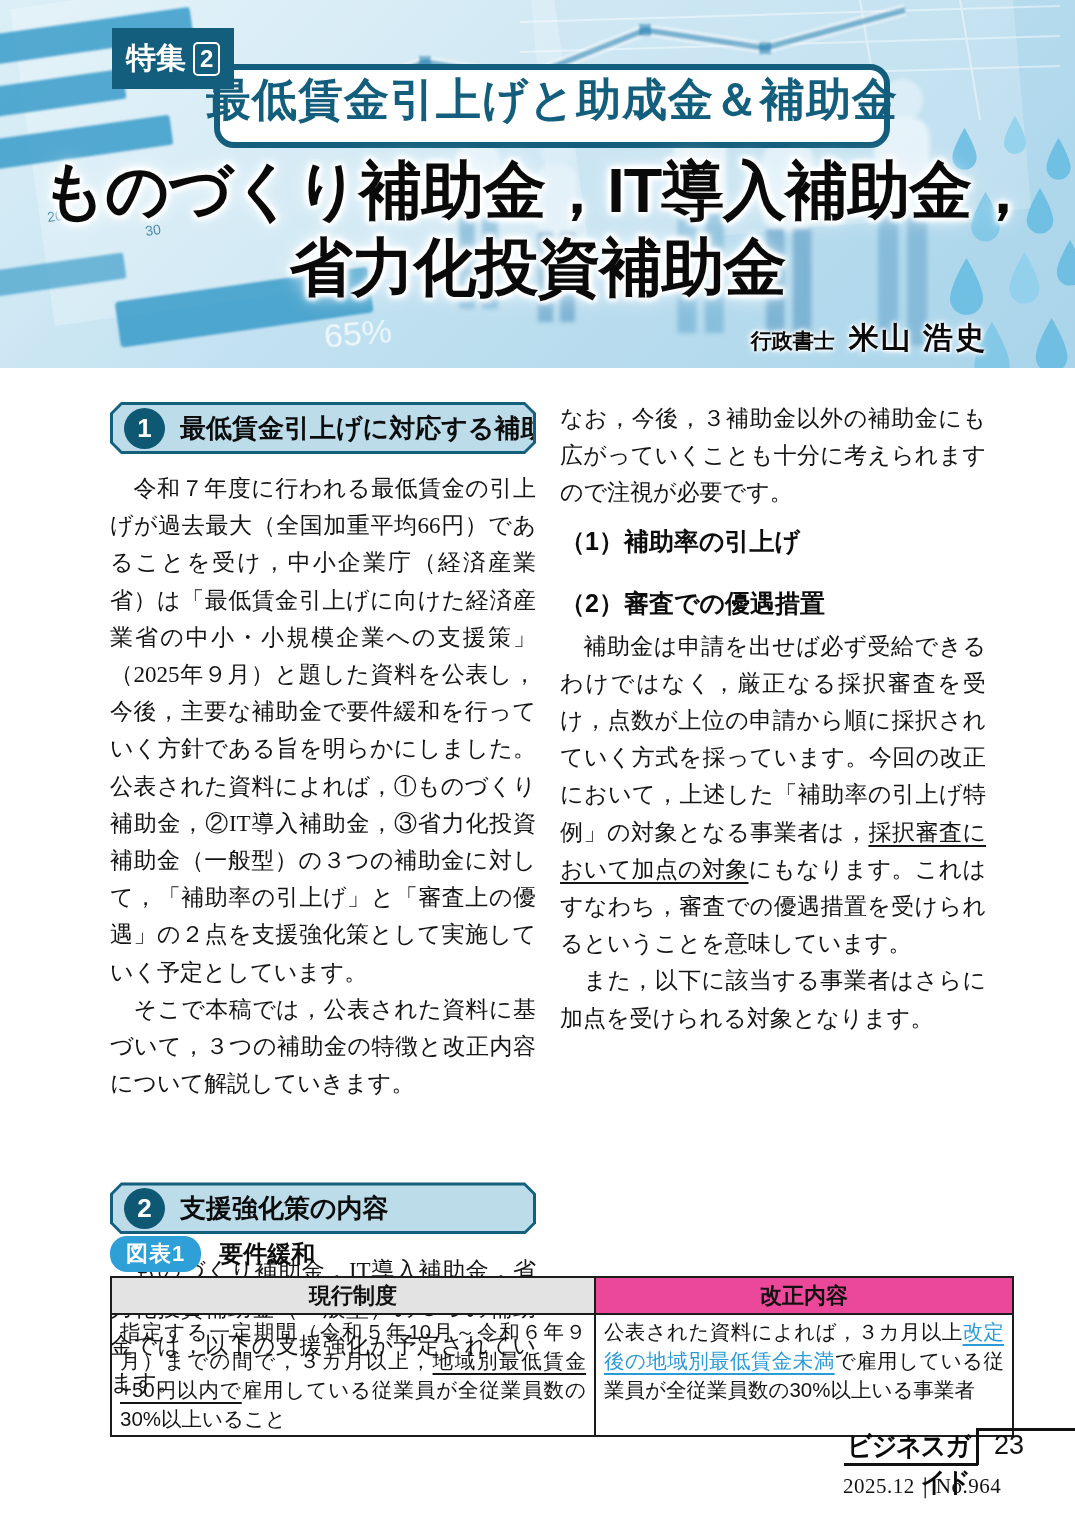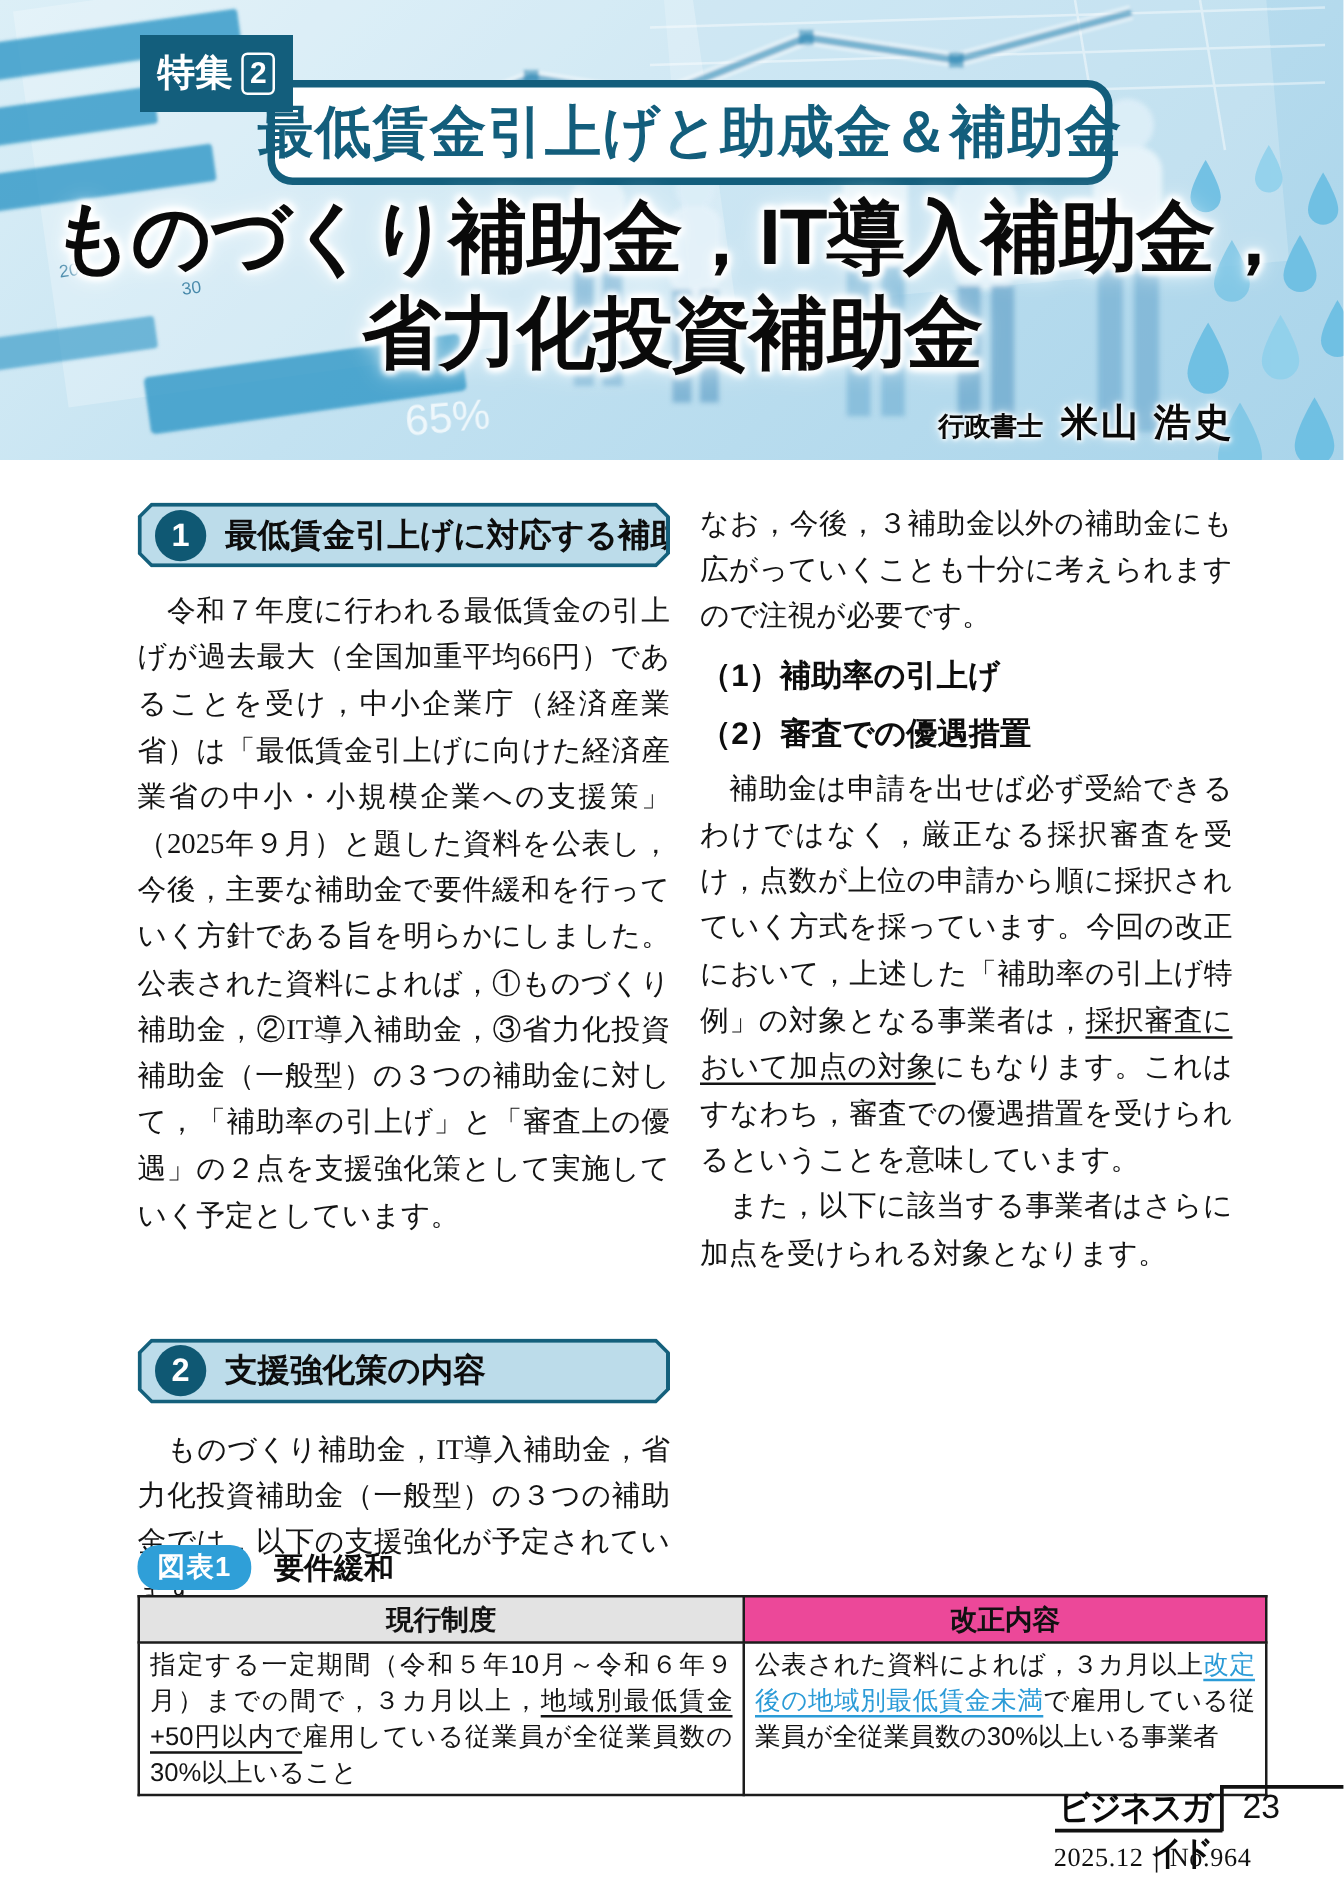--- a/index.html
+++ b/index.html
@@ -21,21 +21,21 @@
     background:#135e7c; color:#fff; height:61px; padding:0 14px;
     display:flex; align-items:center; gap:7px;
     font-family:"Liberation Sans","DejaVu Sans",sans-serif; font-weight:bold; font-size:30px;
   }
   .feature-badge .num {
     font-size:24px; border:2.5px solid #fff; border-radius:5px; padding:0 5px; line-height:30px;
   }
   .series-box {
     position:absolute; left:214px; top:64px; z-index:2; width:676px; height:84px;
     background:#fff; border:6px solid #135e7c; border-radius:20px;
-    display:flex; align-items:center; justify-content:center;
+    display:flex; align-items:flex-start; justify-content:center;
   }
   .series-box .t {
     font-family:"Liberation Sans","DejaVu Sans",sans-serif; font-weight:bold;
     font-size:45px; color:#135e7c; letter-spacing:1px; white-space:nowrap;
   }
   .main-title {
     position:absolute; left:0; top:152px; width:1075px; z-index:2; text-align:center;
     font-family:"Liberation Sans","DejaVu Sans",sans-serif; font-weight:bold; color:#0a0a0a;
     font-size:63px; line-height:1.22; letter-spacing:-1px;
     text-shadow:0 0 6px #fff,0 0 12px #fff,0 0 22px #fff,2px 2px 5px #fff,-2px -2px 5px #fff,2px -2px 5px #fff,-2px 2px 5px #fff;
@@ -73,21 +73,21 @@
     margin-left:15px; font-family:"Liberation Sans","DejaVu Sans",sans-serif;
     font-weight:bold; font-size:26px; color:#0d0d0d; white-space:nowrap;
   }
   .mt16 { margin-top:16px; }
   .sec2 { margin-top:80px; }
   .sec2p { margin-top:18px; }
   .subhead {
     font-family:"Liberation Sans","DejaVu Sans",sans-serif; font-weight:bold;
     font-size:25px; line-height:30px; color:#0d0d0d; margin:14px 0 10px;
   }
-  .subhead2 { margin-top:16px; }
+  .subhead2 { margin-top:32px; }
   .figure-ref {
     color:#2196d6; font-family:"Liberation Sans","DejaVu Sans",sans-serif;
     font-weight:bold; cursor:pointer;
   }
   .u-black { text-decoration:underline; text-underline-offset:5px; text-decoration-thickness:1.5px; }
   .u-blue  { color:#2b9bd7; text-decoration:underline; text-underline-offset:5px; text-decoration-thickness:1.5px; }
   
   .figure-caption {
     position:absolute; left:110px; top:1236px; display:flex; align-items:center; gap:18px;
     font-family:"Liberation Sans","DejaVu Sans",sans-serif;
@@ -248,20 +248,21 @@
   </div>
 
   <div class="col col-left">
     <div class="plaque">
       <div class="plaque-inner">
         <span class="circ">1</span>
         <span class="pt">最低賃金引上げに対応する補助金</span>
       </div>
     </div>
     <p class="body-text mt16">　令和７年度に行われる最低賃金の引上げが過去最大（全国加重平均66円）であることを受け，中小企業庁（経済産業省）は「最低賃金引上げに向けた経済産業省の中小・小規模企業への支援策」（2025年９月）と題した資料を公表し，今後，主要な補助金で要件緩和を行っていく方針である旨を明らかにしました。公表された資料によれば，①ものづくり補助金，②IT導入補助金，③省力化投資補助金（一般型）の３つの補助金に対して，「補助率の引上げ」と「審査上の優遇」の２点を支援強化策として実施していく予定としています。</p>
+    <p class="body-text">　そこで本稿では，公表された資料に基づいて，３つの補助金の特徴と改正内容について解説していきます。</p>
 
     <div class="plaque sec2">
       <div class="plaque-inner">
         <span class="circ">2</span>
         <span class="pt">支援強化策の内容</span>
       </div>
     </div>
     <p class="body-text sec2p">　ものづくり補助金，IT導入補助金，省力化投資補助金（一般型）の３つの補助金では，以下の支援強化が予定されています。</p>
   </div>
 

